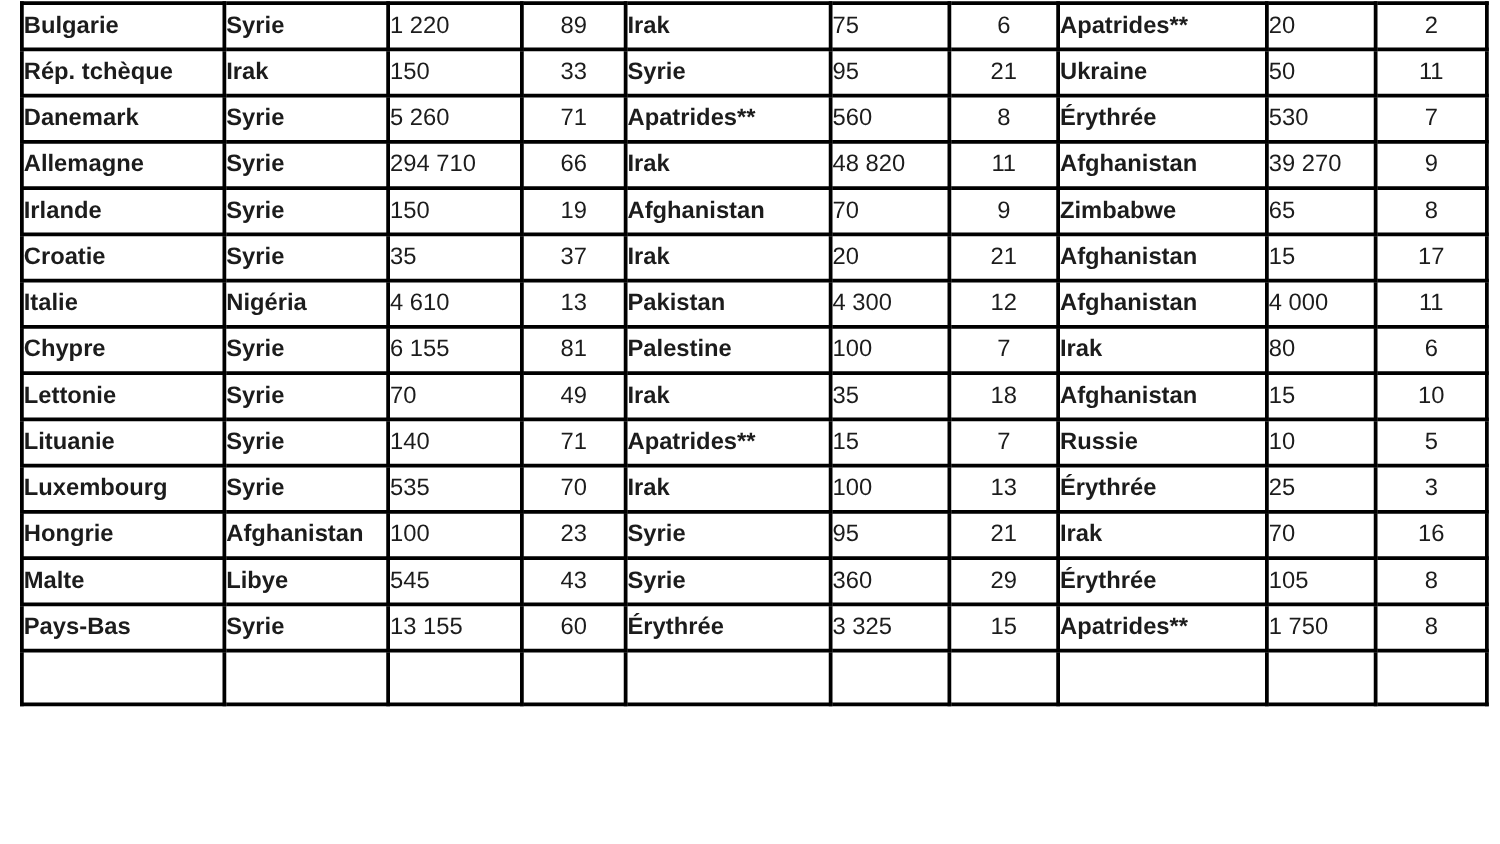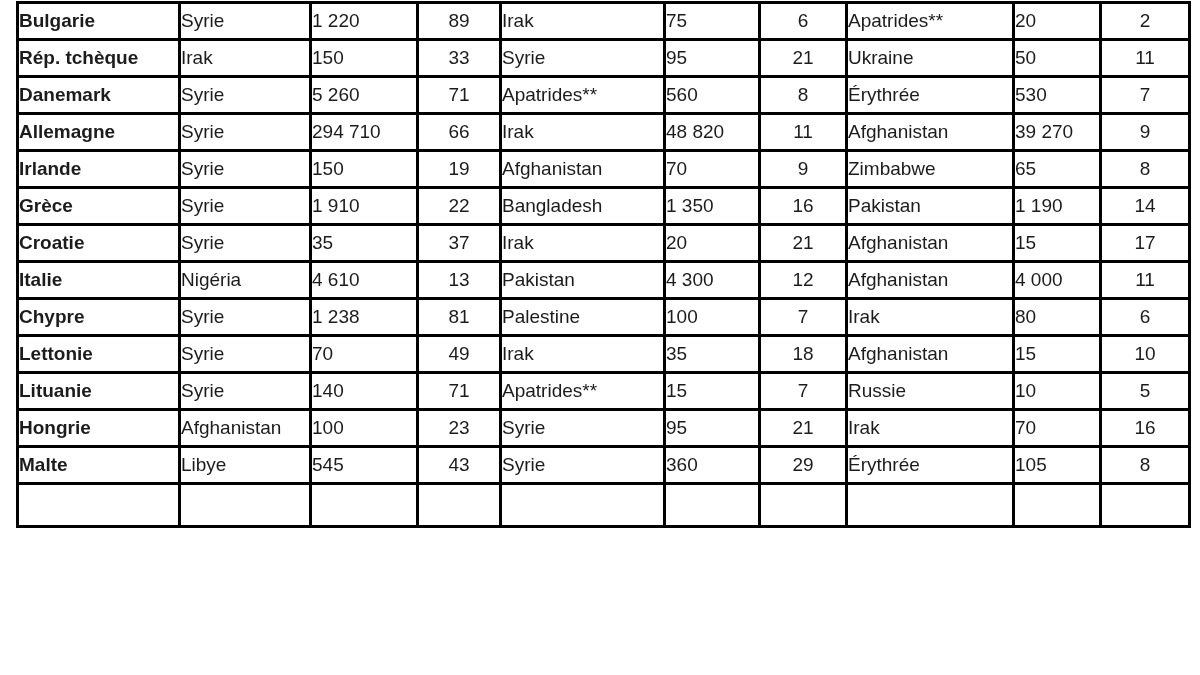--- a/index.html
+++ b/index.html
@@ -42,20 +42,21 @@
     background: #ffffff;
   }
   td.cell-country {
     font-weight: bold;
     text-align: left;
     padding-left: 6px;
   }
   td.cell-origin {
     text-align: left;
     padding-left: 6px;
+    font-weight: bold;
   }
   td.cell-number {
     text-align: left;
     padding-right: 13px;
   }
   td.cell-pct {
     text-align: center;
   }
   td.group-start {
     border-left-width: 6px;
@@ -136,32 +137,20 @@
           <td class="cell-number">150</td>
           <td class="cell-pct">19</td>
           <td class="cell-origin group-start">Afghanistan</td>
           <td class="cell-number">70</td>
           <td class="cell-pct">9</td>
           <td class="cell-origin group-start">Zimbabwe</td>
           <td class="cell-number">65</td>
           <td class="cell-pct">8</td>
         </tr>
         <tr>
-          <td class="cell-country">Grèce</td>
-          <td class="cell-origin">Syrie</td>
-          <td class="cell-number">1 910</td>
-          <td class="cell-pct">22</td>
-          <td class="cell-origin group-start">Bangladesh</td>
-          <td class="cell-number">1 350</td>
-          <td class="cell-pct">16</td>
-          <td class="cell-origin group-start">Pakistan</td>
-          <td class="cell-number">1 190</td>
-          <td class="cell-pct">14</td>
-        </tr>
-        <tr>
           <td class="cell-country">Croatie</td>
           <td class="cell-origin">Syrie</td>
           <td class="cell-number">35</td>
           <td class="cell-pct">37</td>
           <td class="cell-origin group-start">Irak</td>
           <td class="cell-number">20</td>
           <td class="cell-pct">21</td>
           <td class="cell-origin group-start">Afghanistan</td>
           <td class="cell-number">15</td>
           <td class="cell-pct">17</td>
@@ -174,21 +163,21 @@
           <td class="cell-origin group-start">Pakistan</td>
           <td class="cell-number">4 300</td>
           <td class="cell-pct">12</td>
           <td class="cell-origin group-start">Afghanistan</td>
           <td class="cell-number">4 000</td>
           <td class="cell-pct">11</td>
         </tr>
         <tr>
           <td class="cell-country">Chypre</td>
           <td class="cell-origin">Syrie</td>
-          <td class="cell-number">1 238</td>
+          <td class="cell-number">6 155</td>
           <td class="cell-pct">81</td>
           <td class="cell-origin group-start">Palestine</td>
           <td class="cell-number">100</td>
           <td class="cell-pct">7</td>
           <td class="cell-origin group-start">Irak</td>
           <td class="cell-number">80</td>
           <td class="cell-pct">6</td>
         </tr>
         <tr>
           <td class="cell-country">Lettonie</td>
@@ -206,20 +195,32 @@
           <td class="cell-country">Lituanie</td>
           <td class="cell-origin">Syrie</td>
           <td class="cell-number">140</td>
           <td class="cell-pct">71</td>
           <td class="cell-origin group-start">Apatrides**</td>
           <td class="cell-number">15</td>
           <td class="cell-pct">7</td>
           <td class="cell-origin group-start">Russie</td>
           <td class="cell-number">10</td>
           <td class="cell-pct">5</td>
+        </tr>
+        <tr>
+          <td class="cell-country">Luxembourg</td>
+          <td class="cell-origin">Syrie</td>
+          <td class="cell-number">535</td>
+          <td class="cell-pct">70</td>
+          <td class="cell-origin group-start">Irak</td>
+          <td class="cell-number">100</td>
+          <td class="cell-pct">13</td>
+          <td class="cell-origin group-start">Érythrée</td>
+          <td class="cell-number">25</td>
+          <td class="cell-pct">3</td>
         </tr>
         <tr>
           <td class="cell-country">Hongrie</td>
           <td class="cell-origin">Afghanistan</td>
           <td class="cell-number">100</td>
           <td class="cell-pct">23</td>
           <td class="cell-origin group-start">Syrie</td>
           <td class="cell-number">95</td>
           <td class="cell-pct">21</td>
           <td class="cell-origin group-start">Irak</td>
@@ -229,20 +230,32 @@
         <tr>
           <td class="cell-country">Malte</td>
           <td class="cell-origin">Libye</td>
           <td class="cell-number">545</td>
           <td class="cell-pct">43</td>
           <td class="cell-origin group-start">Syrie</td>
           <td class="cell-number">360</td>
           <td class="cell-pct">29</td>
           <td class="cell-origin group-start">Érythrée</td>
           <td class="cell-number">105</td>
+          <td class="cell-pct">8</td>
+        </tr>
+        <tr>
+          <td class="cell-country">Pays-Bas</td>
+          <td class="cell-origin">Syrie</td>
+          <td class="cell-number">13 155</td>
+          <td class="cell-pct">60</td>
+          <td class="cell-origin group-start">Érythrée</td>
+          <td class="cell-number">3 325</td>
+          <td class="cell-pct">15</td>
+          <td class="cell-origin group-start">Apatrides**</td>
+          <td class="cell-number">1 750</td>
           <td class="cell-pct">8</td>
         </tr>
         <tr class="partial-row">
           <td class="cell-country"></td>
           <td class="cell-origin"></td>
           <td class="cell-number"></td>
           <td class="cell-pct"></td>
           <td class="cell-origin group-start"></td>
           <td class="cell-number"></td>
           <td class="cell-pct"></td>

